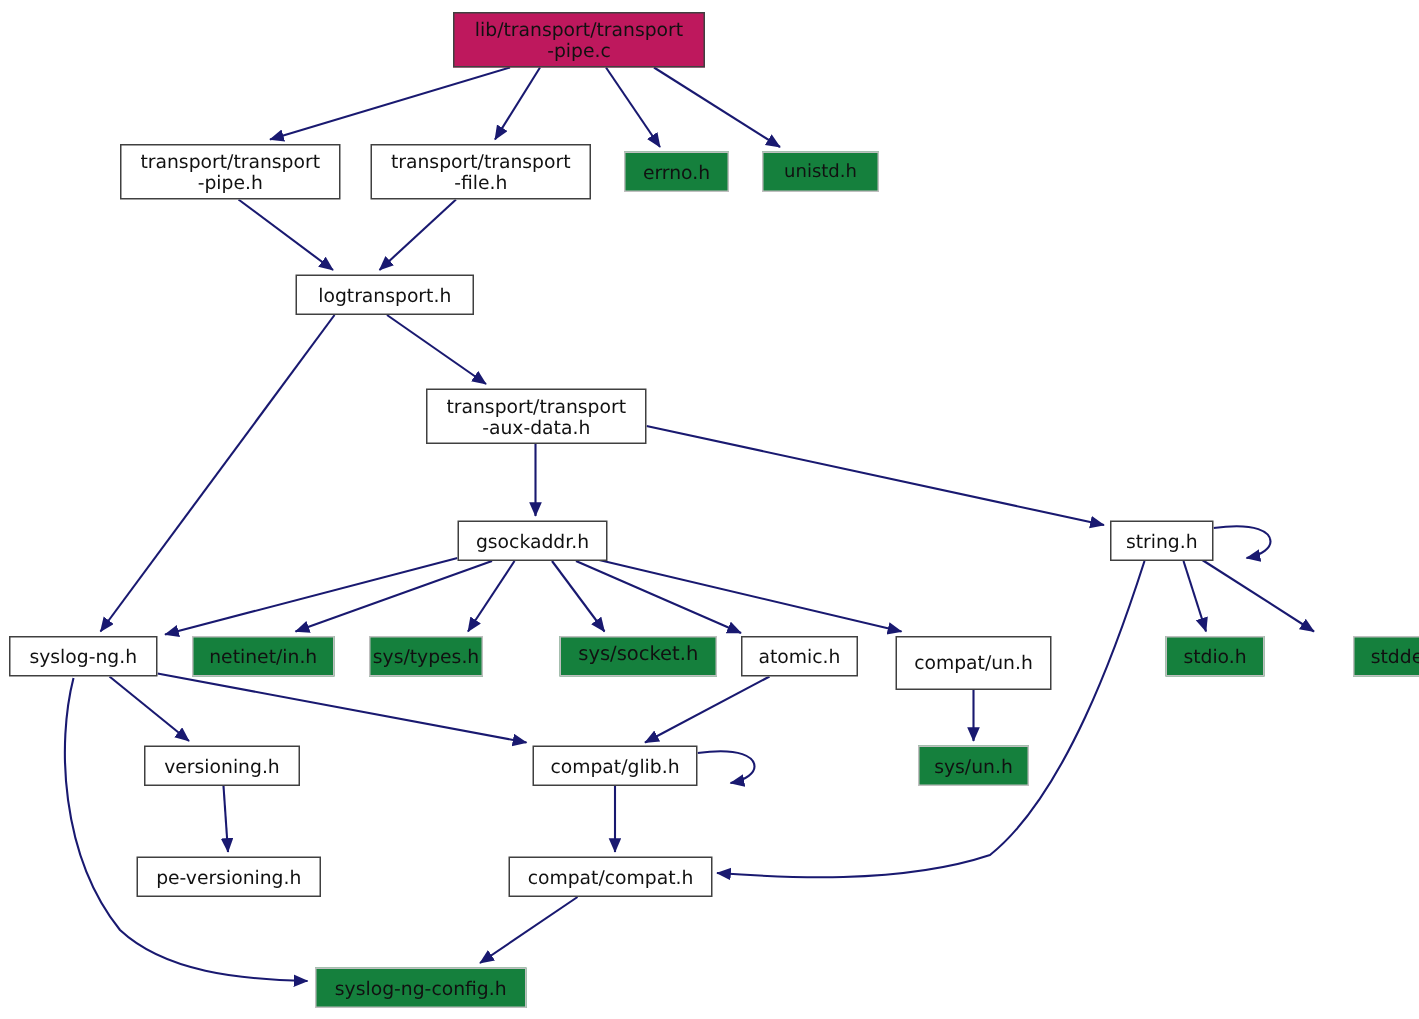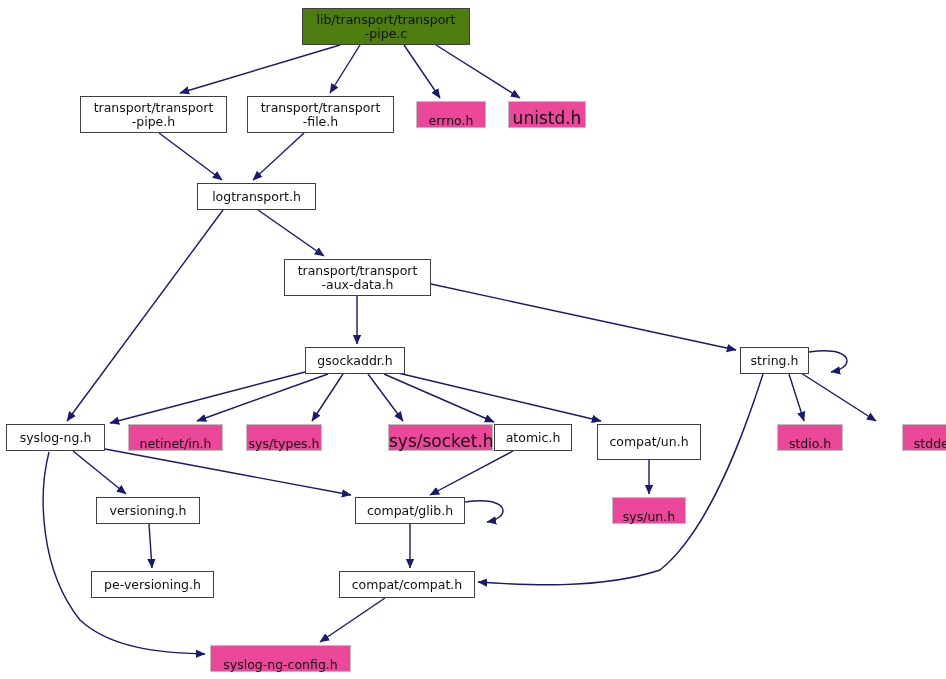--- a/index.html
+++ b/index.html
@@ -1,23 +1,23 @@
 <!DOCTYPE html>
 <html><head>
 <meta charset="utf-8">
 <style>
   html,body{margin:0;padding:0;background:#ffffff;}
   body{font-family:"DejaVu Sans","Liberation Sans",sans-serif;}
   #graph-root{position:relative;width:946px;height:679px;background:#fff;overflow:hidden;}
   svg#edges{position:absolute;left:0;top:0;width:946px;height:679px;}
   .node{position:absolute;box-sizing:border-box;display:flex;align-items:center;justify-content:center;text-align:center;line-height:1.08;background:#ffffff;}
   .node .label{display:block;width:100%;padding:0 3px;white-space:pre;}
-  .node.kind-root{background:#4d7c0f;border:1px solid #404040;}
+  .node.kind-root{background:#be185d;border:1px solid #404040;}
   .node.kind-local{background:#ffffff;border:1px solid #404040;}
-  .node.kind-system{background:#ec4899;border:1px solid #bfbfbf;color:#1a1a1a;align-items:flex-end;}
+  .node.kind-system{background:#15803d;border:1px solid #bfbfbf;color:#1a1a1a;}
   .node.kind-root .label{color:#111;}
   .node.kind-local .label{color:#111;}
   .node.kind-system .label{color:#111;}
 </style>
 </head>
 <body>
 
 <div id="graph-root">
   <svg id="edges" viewBox="0 0 946 679" xmlns="http://www.w3.org/2000/svg">
     <defs>
@@ -66,21 +66,21 @@
         <span class="label">transport/transport
 -pipe.h</span>
       </div>
       <div class="node kind-local" style="left: 247px; top: 96px; width: 147px; height: 37px; font-size: 12.5px;">
         <span class="label">transport/transport
 -file.h</span>
       </div>
       <div class="node kind-system" style="left: 416px; top: 101px; width: 70px; height: 27px; font-size: 12.5px;">
         <span class="label">errno.h</span>
       </div>
-      <div class="node kind-system" style="left: 508px; top: 101px; width: 78px; height: 27px; font-size: 17px;">
+      <div class="node kind-system" style="left: 508px; top: 101px; width: 78px; height: 27px; font-size: 12px;">
         <span class="label">unistd.h</span>
       </div>
       <div class="node kind-local" style="left: 177px; top: 183px; width: 119px; height: 27px; font-size: 12.5px; margin-left: 20px;">
         <span class="label">logtransport.h</span>
       </div>
       <div class="node kind-local" style="left: 284px; top: 259px; width: 147px; height: 37px; font-size: 12.5px;">
         <span class="label">transport/transport
 -aux-data.h</span>
       </div>
       <div class="node kind-local" style="left: 305px; top: 347px; width: 100px; height: 27px; font-size: 12.5px;">
@@ -91,21 +91,21 @@
       </div>
       <div class="node kind-local" style="left: 6px; top: 424px; width: 99px; height: 27px; font-size: 12.5px;">
         <span class="label">syslog-ng.h</span>
       </div>
       <div class="node kind-system" style="left: 128px; top: 424px; width: 95px; height: 27px; font-size: 12.5px;">
         <span class="label">netinet/in.h</span>
       </div>
       <div class="node kind-system" style="left: 246px; top: 424px; width: 76px; height: 27px; font-size: 12.5px;">
         <span class="label">sys/types.h</span>
       </div>
-      <div class="node kind-system" style="left: 388px; top: 424px; width: 105px; height: 27px; font-size: 17px;">
+      <div class="node kind-system" style="left: 373px; top: 424px; width: 105px; height: 27px; font-size: 13px;">
         <span class="label">sys/socket.h</span>
       </div>
       <div class="node kind-local" style="left: 494px; top: 424px; width: 78px; height: 27px; font-size: 12.5px;">
         <span class="label">atomic.h</span>
       </div>
       <div class="node kind-local" style="left: 597px; top: 424px; width: 104px; height: 36px; font-size: 12.5px;">
         <span class="label">compat/un.h</span>
       </div>
       <div class="node kind-system" style="left: 777px; top: 424px; width: 66px; height: 27px; font-size: 12.5px;">
         <span class="label">stdio.h</span>

